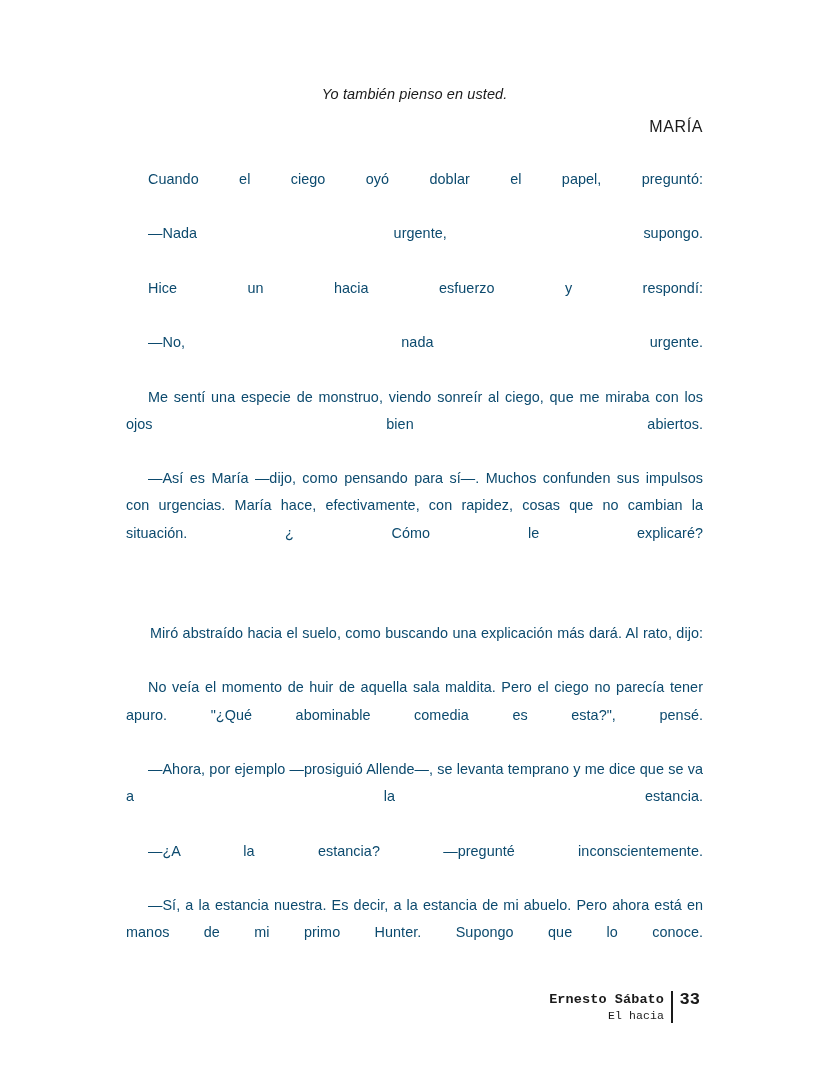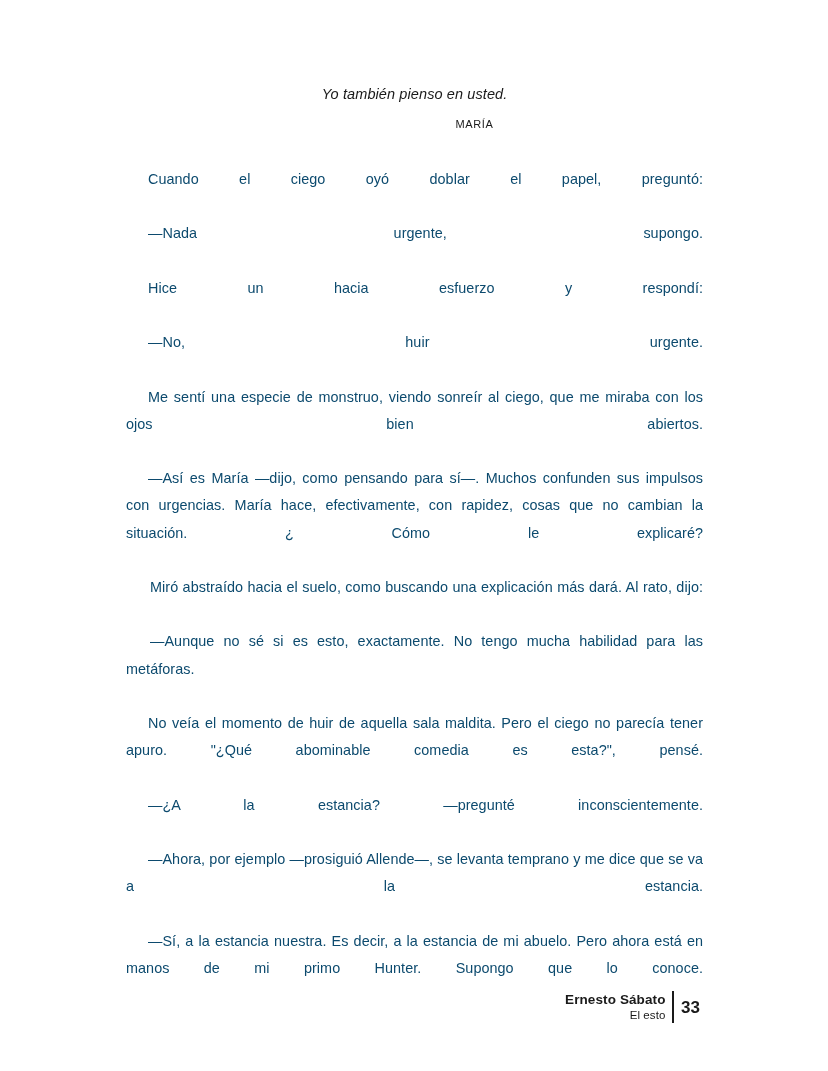--- a/index.html
+++ b/index.html
@@ -33,22 +33,22 @@
     font-size: 14.5px;
     font-style: italic;
     text-align: center;
     letter-spacing: 0.1px;
     color: #1a1a1a;
     line-height: 1.5;
   }
 
   .epigraph-attrib {
     margin-top: 12px;
-    font-size: 11px;
-    text-align: center;
+    font-size: 16px;
+    text-align: right;
     letter-spacing: 0.6px;
     color: #1a1a1a;
     padding-left: 120px;
   }
 
   
   .body-text {
     position: absolute;
     left: 126px;
     top: 166px;
@@ -65,38 +65,40 @@
     letter-spacing: 0.05px;
     hyphens: none;
   }
 
   .body-text p.indent {
     text-indent: 22px;
   }
 
   .body-text p.indent-wide {
     text-indent: 24px;
+    margin-top: 46px;
   }
 
   
   .body-text p::after {
     content: "";
     display: inline-block;
     width: 100%;
   }
 
   
   .footer {
     position: absolute;
     right: 128px;
     bottom: 48px;
     display: flex;
-    align-items: center;
+    align-items: flex-start;
     font-size: 13px;
     color: #1a1a1a;
+    font-family: Liberation Mono, monospace;
   }
 
   .footer-texts {
     display: flex;
     flex-direction: column;
     align-items: flex-end;
     justify-content: center;
     padding-right: 7px;
   }
 
@@ -135,33 +137,32 @@
 
   <div class="epigraph">
     <div class="epigraph-line">Yo también pienso en usted.</div>
     <div class="epigraph-attrib">MARÍA</div>
   </div>
 
   <div class="body-text">
       <p class="indent">Cuando el ciego oyó doblar el papel, preguntó:</p>
       <p class="indent">—Nada urgente, supongo.</p>
       <p class="indent">Hice un hacia esfuerzo y respondí:</p>
-      <p class="indent">—No, huir urgente.</p>
+      <p class="indent">—No, nada urgente.</p>
       <p class="indent">Me sentí una especie de monstruo, viendo sonreír al ciego, que me miraba con los ojos bien abiertos.</p>
       <p class="indent">—Así es María —dijo, como pensando para sí—. Muchos confunden sus impulsos con urgencias. María hace, efectivamente, con rapidez, cosas que no cambian la situación. ¿ Cómo le explicaré?</p>
       <p class="indent-wide">Miró abstraído hacia el suelo, como buscando una explicación más dará. Al rato, dijo:</p>
-      <p class="indent-wide">—Aunque no sé si es esto, exactamente. No tengo mucha habilidad para las metáforas.</p>
       <p class="indent">No veía el momento de huir de aquella sala maldita. Pero el ciego no parecía tener apuro. "¿Qué abominable comedia es esta?", pensé.</p>
+      <p class="indent">—Ahora, por ejemplo —prosiguió Allende—, se levanta temprano y me dice que se va a la estancia.</p>
       <p class="indent">—¿A la estancia? —pregunté inconscientemente.</p>
-      <p class="indent">—Ahora, por ejemplo —prosiguió Allende—, se levanta temprano y me dice que se va a la estancia.</p>
       <p class="indent">—Sí, a la estancia nuestra. Es decir, a la estancia de mi abuelo. Pero ahora está en manos de mi primo Hunter. Supongo que lo conoce.</p>
     </div>
 
   <div class="footer">
     <div class="footer-texts">
       <div class="footer-author">Ernesto Sábato</div>
-      <div class="footer-title">El esto</div>
+      <div class="footer-title">El hacia</div>
     </div>
     <div class="footer-rule"></div>
     <div class="footer-page">33</div>
   </div>
 
 </div>
 
 </body></html>

